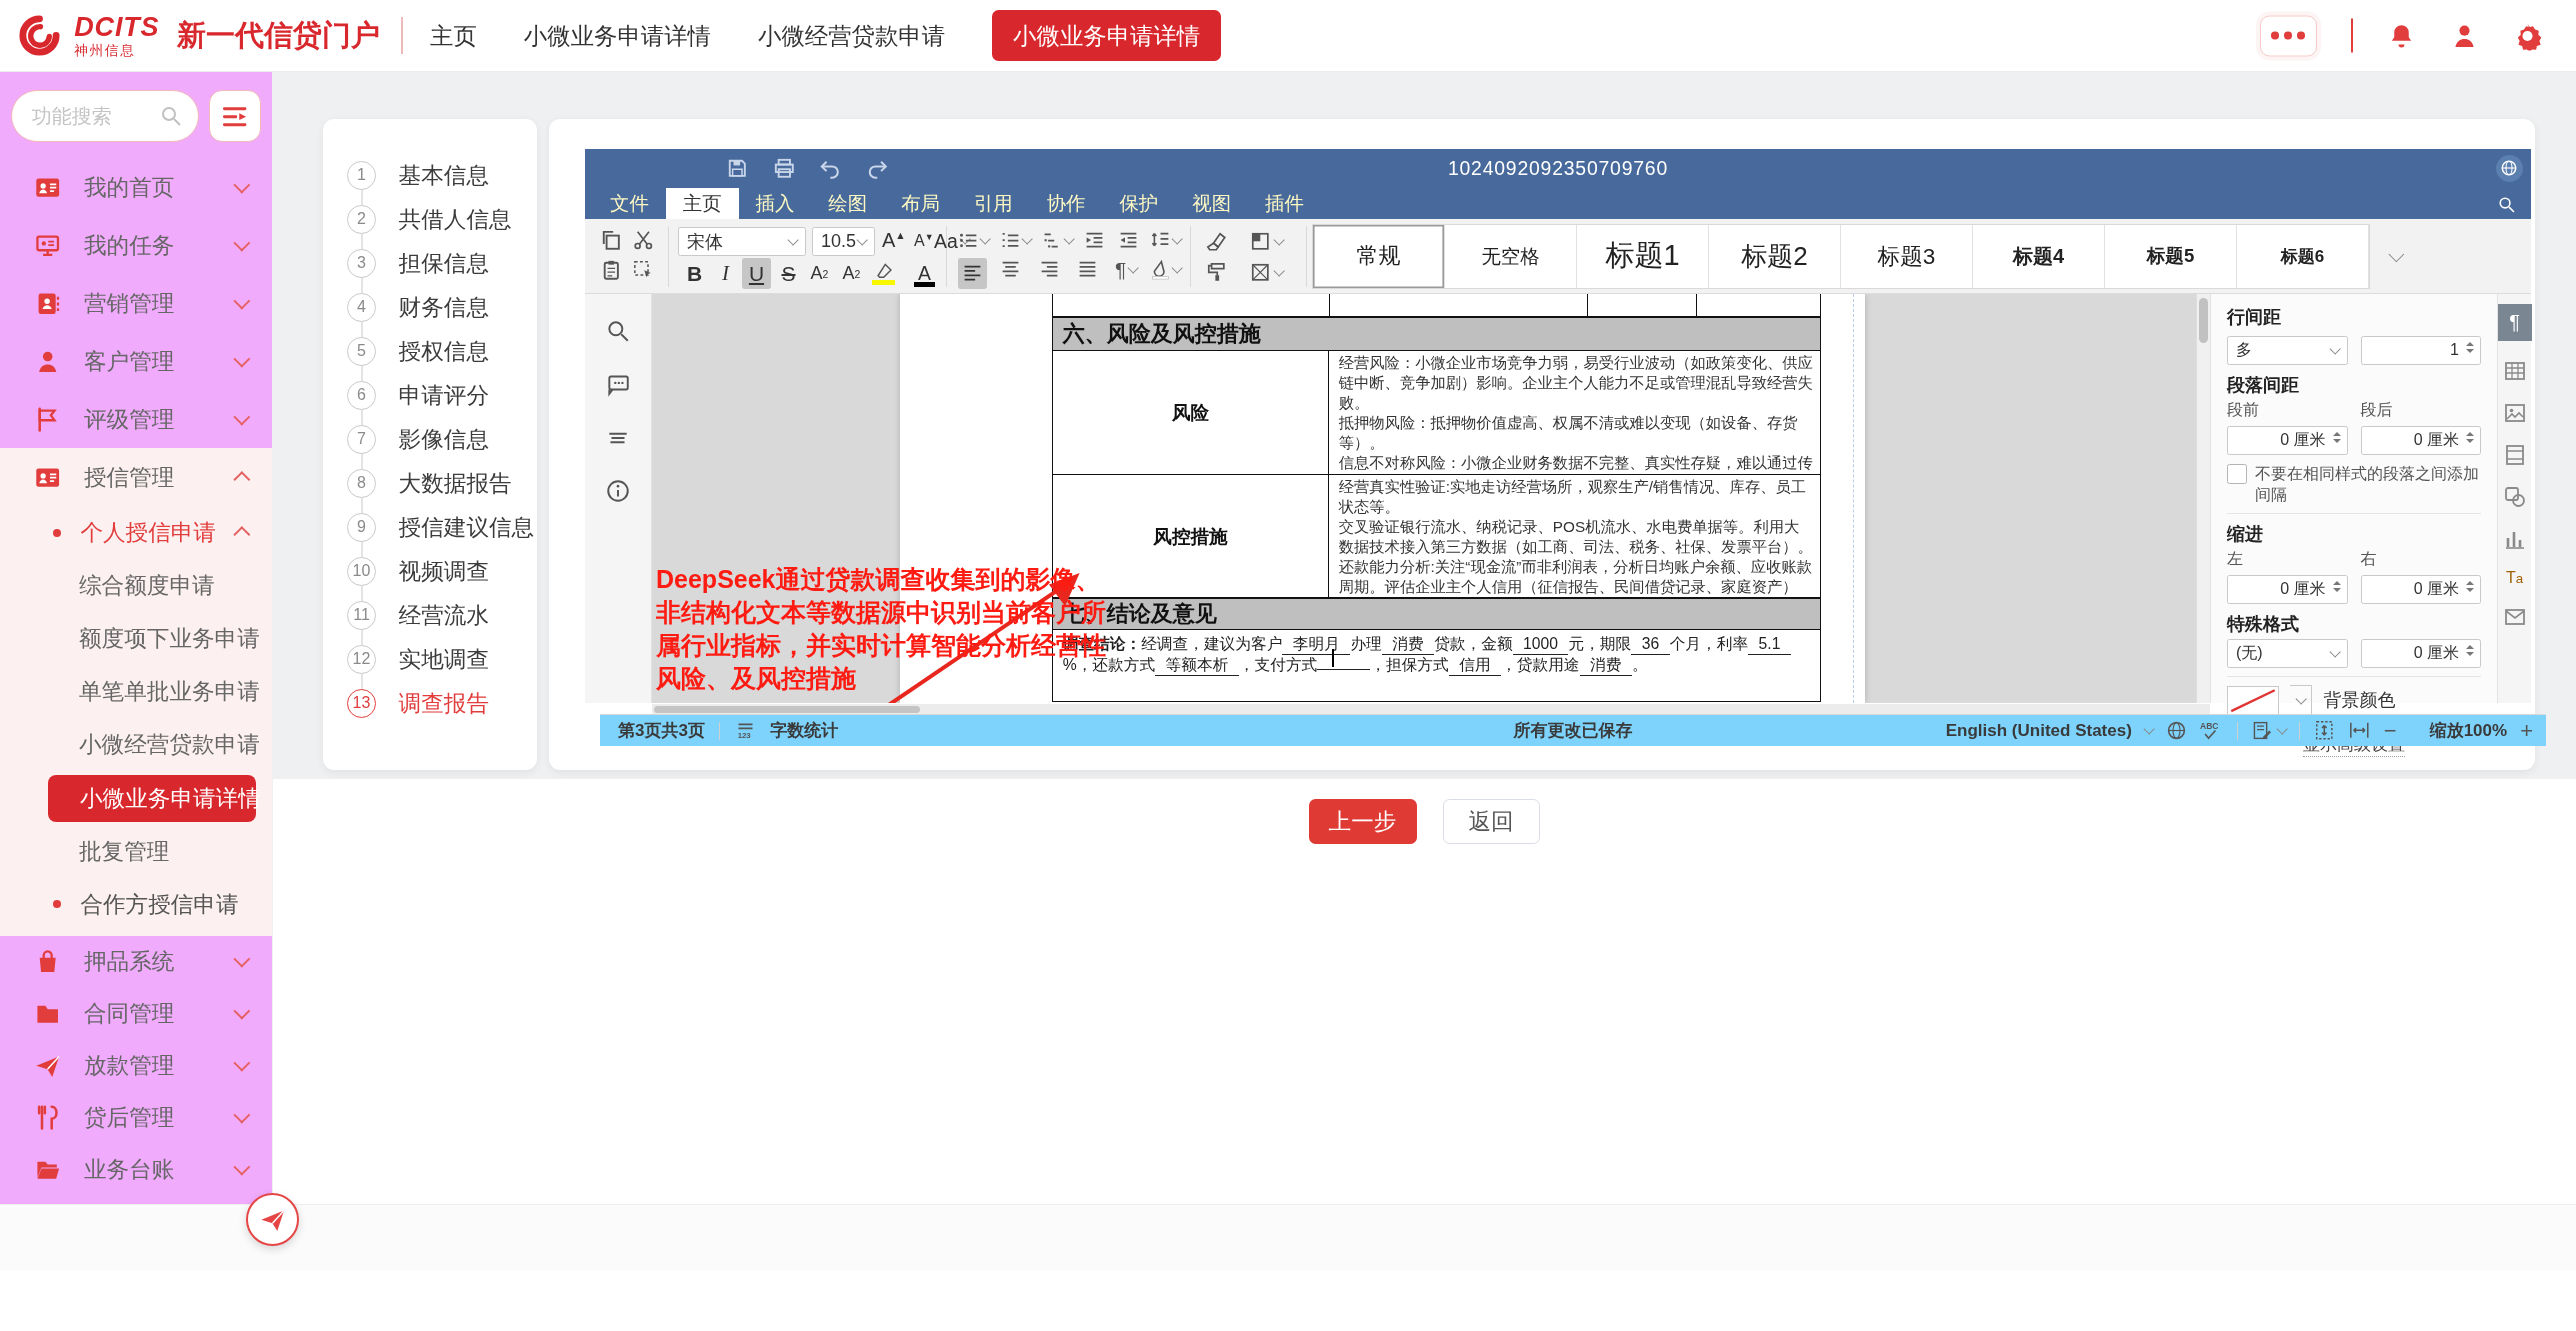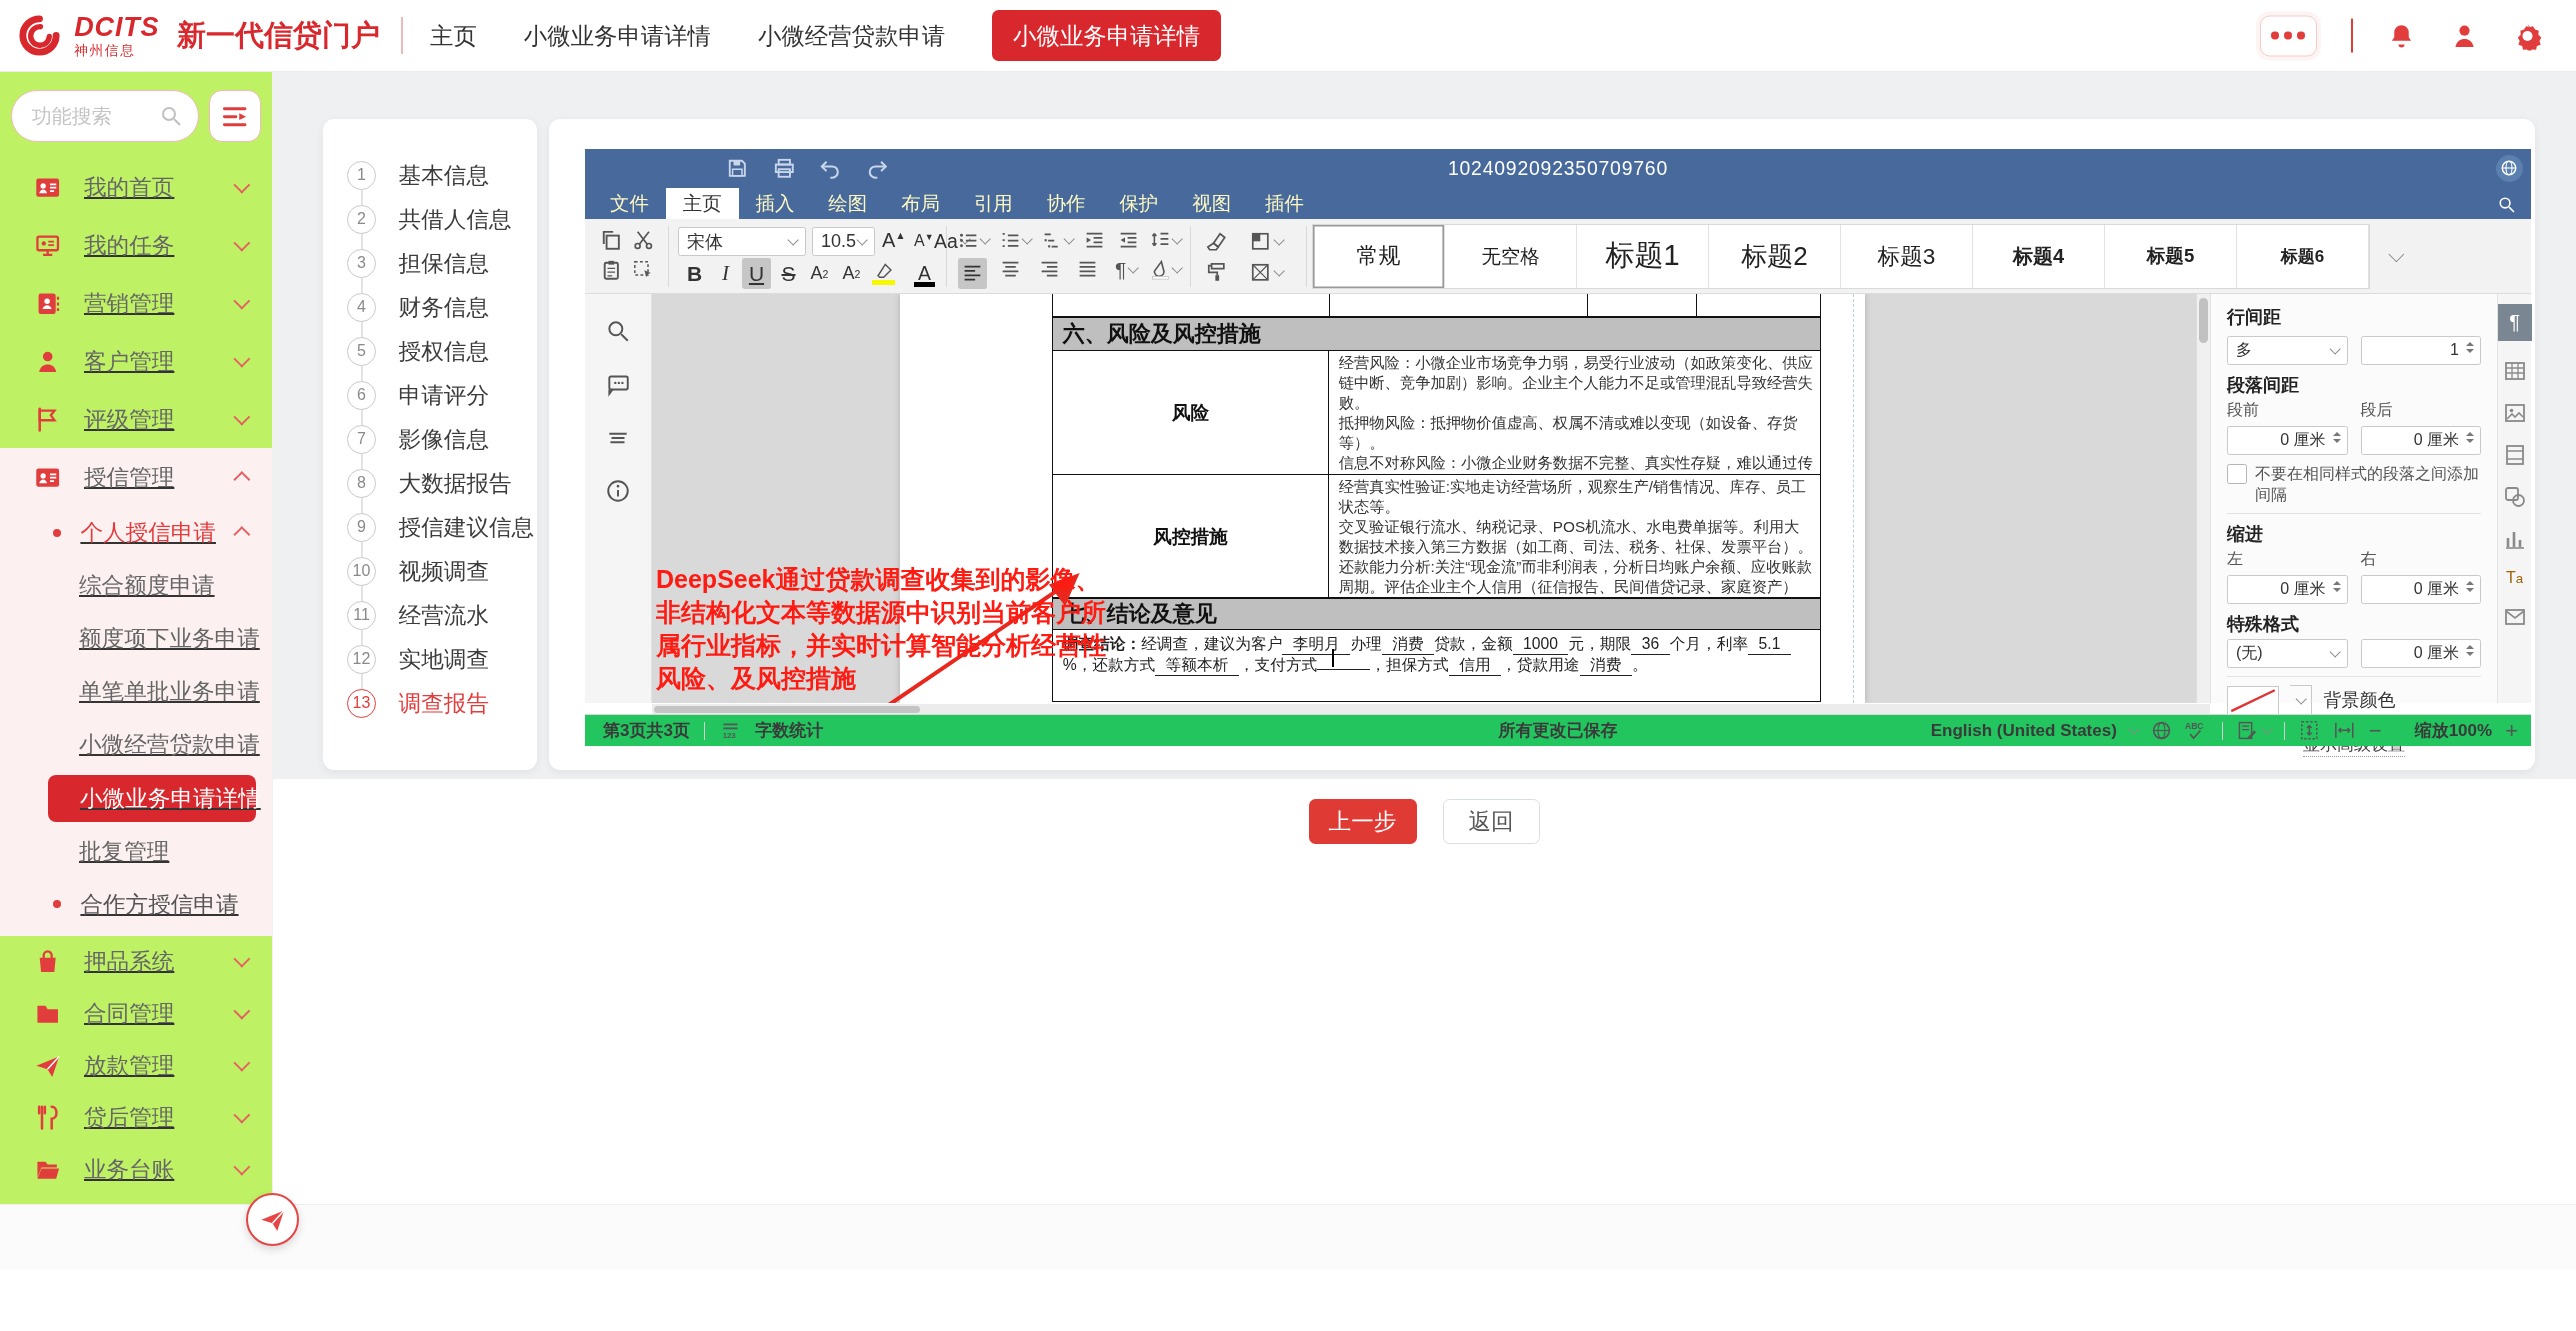--- a/index.html
+++ b/index.html
@@ -16,21 +16,21 @@
   .hdr-div{width:1.6px;height:37px;background:#edb9b9;margin:0 27.4px 0 21px;}
   .h-tabs{display:flex;align-items:center;gap:47px;font-size:23.4px;color:#333;}
   .h-tab{cursor:pointer;white-space:nowrap;}
   .h-tab.active{background:#d9282d;color:#fff;padding:9.7px 21px;border-radius:6.5px;}
   .h-right{position:absolute;right:34px;top:50%;transform:translateY(-50%);display:flex;align-items:center;gap:34px;}
   .msg-btn{width:55px;height:39px;border:1.6px solid #f6caca;border-radius:9.7px;display:flex;align-items:center;justify-content:center;gap:5.7px;background:#fff;box-shadow:0 0 0 4px #fdf4f4;}
   .msg-dot{width:7.3px;height:7.3px;border-radius:50%;background:#e23d3d;}
   .h-vdiv{width:2.4px;height:34px;background:#e23d3d;}
   .h-ic{color:#e23d3d;}
   
-  .sidebar{position:absolute;top:71px;left:0;width:272px;height:1133px;background:#bef264;border-right:0.8px solid #f0f0f0;overflow:hidden;z-index:5;text-decoration:underline;}
+  .sidebar{position:absolute;top:71px;left:0;width:272px;height:1133px;background:#f0abfc;border-right:0.8px solid #f0f0f0;overflow:hidden;z-index:5;}
   .sb-search{margin:19.4px 11.3px 16px 11.3px;display:flex;gap:9.7px;}
   .sb-input-wrap{flex:1;position:relative;}
   .sb-input{width:100%;height:52px;border:1.6px solid #f2b9b9;border-radius:26px;padding:0 45px 0 19.4px;font-size:20px;color:#333;box-sizing:border-box;outline:none;font-family:inherit;background:#fff;}
   .sb-input::placeholder{color:#c4c4c4;}
   .sb-input-ico{position:absolute;right:16px;top:13.7px;color:#c0c0c0;}
   .sb-burger{width:52px;height:52px;border:1.6px solid #f2b9b9;border-radius:13px;display:flex;align-items:center;justify-content:center;color:#e23d3d;background:#fff;box-sizing:border-box;cursor:pointer;}
   .sb-item{height:58px;display:flex;align-items:center;padding:0 24px 0 34px;cursor:pointer;}
   .sb-item.short{height:52px;}
   .sb-ico{width:27.4px;height:27.4px;color:#e23d3d;flex:none;}
   .sb-lbl{margin-left:22.6px;font-size:22.6px;color:#666;flex:1;white-space:nowrap;}
@@ -132,21 +132,21 @@
   .rp-swchev{width:21px;height:29px;border:0.8px solid #c9c9c9;border-left:none;display:flex;align-items:center;justify-content:center;cursor:pointer;}
   .rp-link{display:block;text-align:center;font-size:17px;color:#444;margin-top:8px;cursor:pointer;}
   .rp-link span{border-bottom:1.2px dotted #999;padding-bottom:1.6px;}
   .r-strip{position:absolute;left:1912px;top:0;width:34px;height:409px;background:#f5f5f5;border-left:0.8px solid #e3e3e3;box-sizing:border-box;display:flex;flex-direction:column;align-items:center;gap:18px;padding-top:9.7px;color:#8a8a8a;}
   .rs-active{width:34px;height:37px;background:#7b8693;color:#fff;display:flex;align-items:center;justify-content:center;font-size:20px;}
   .rs-ic{cursor:pointer;}
   .rs-ta{font-size:16px;color:#a16207;cursor:pointer;}
   
   .e-hscroll{position:absolute;left:67px;top:555px;width:1558px;height:10.5px;background:#ececec;}
   .h-thumb{position:absolute;left:1.6px;top:1.6px;width:266px;height:7.3px;background:#c4c4c4;border-radius:4px;}
-  .e-status{position:absolute;left:0;top:565px;width:100%;height:32px;background:#22c55e;border-top:0.8px solid #d8d8d8;box-sizing:border-box;font-size:17px;font-weight:bold;color:#3a3a3a;}
+  .e-status{position:absolute;left:15px;top:565px;width:100%;height:32px;background:#7dd3fc;border-top:0.8px solid #d8d8d8;box-sizing:border-box;font-size:17px;font-weight:bold;color:#3a3a3a;}
   .sl{position:absolute;left:18px;top:0;bottom:0;display:flex;align-items:center;gap:14.5px;}
   .s-sep{width:0.8px;height:18px;background:#cfcfcf;}
   .sc{position:absolute;left:0;right:0;text-align:center;line-height:31.5px;}
   .sr{position:absolute;right:13px;top:0;bottom:0;display:flex;align-items:center;gap:13px;}
   .s-ic{color:#555;display:flex;align-items:center;cursor:pointer;}
   .s-zoom{font-size:17px;padding-left:20px;}
   .s-pm{font-size:22px;color:#555;cursor:pointer;font-weight:normal;}
   
   .actions{position:absolute;left:272px;right:0;top:799px;display:flex;justify-content:center;gap:26px;z-index:3;}
   .btn{height:45px;border-radius:6.5px;font-size:22.6px;display:flex;align-items:center;justify-content:center;cursor:pointer;font-family:inherit;}

